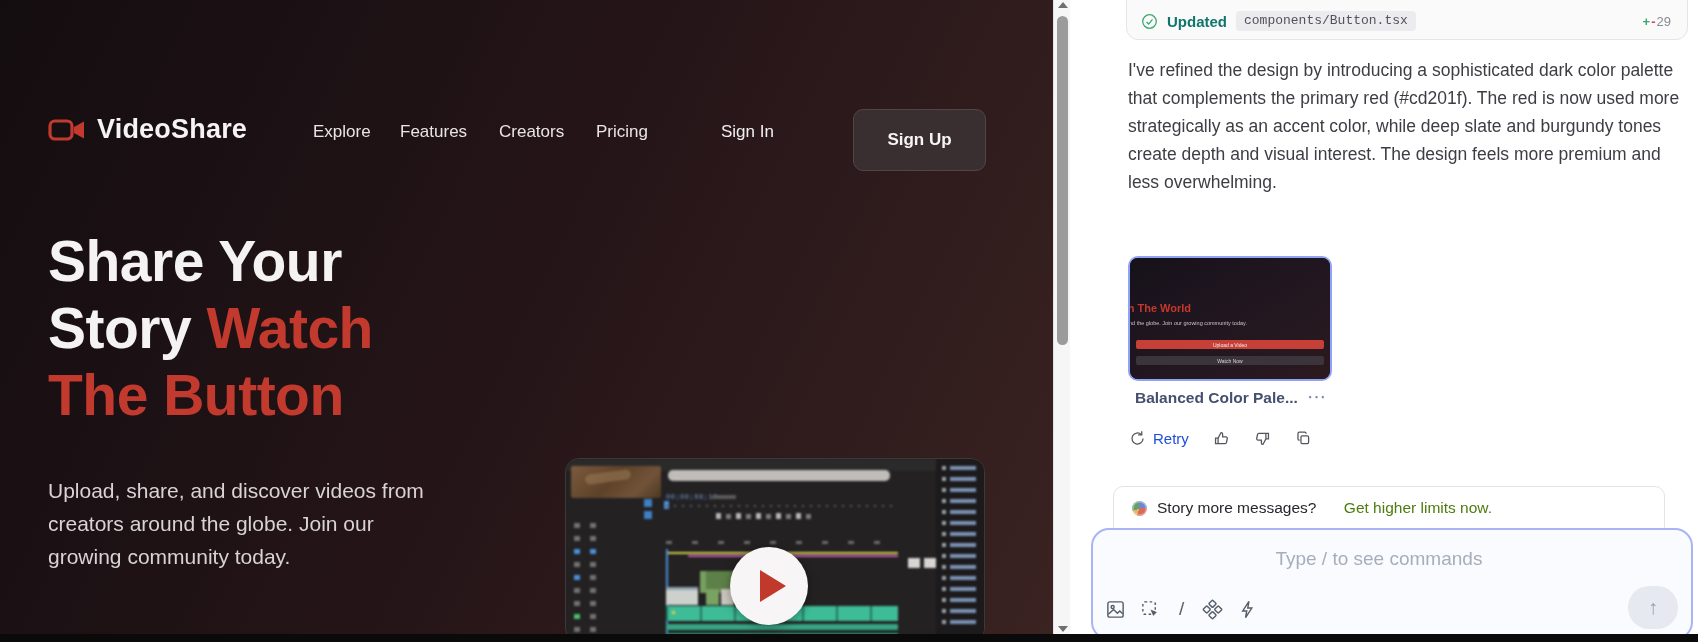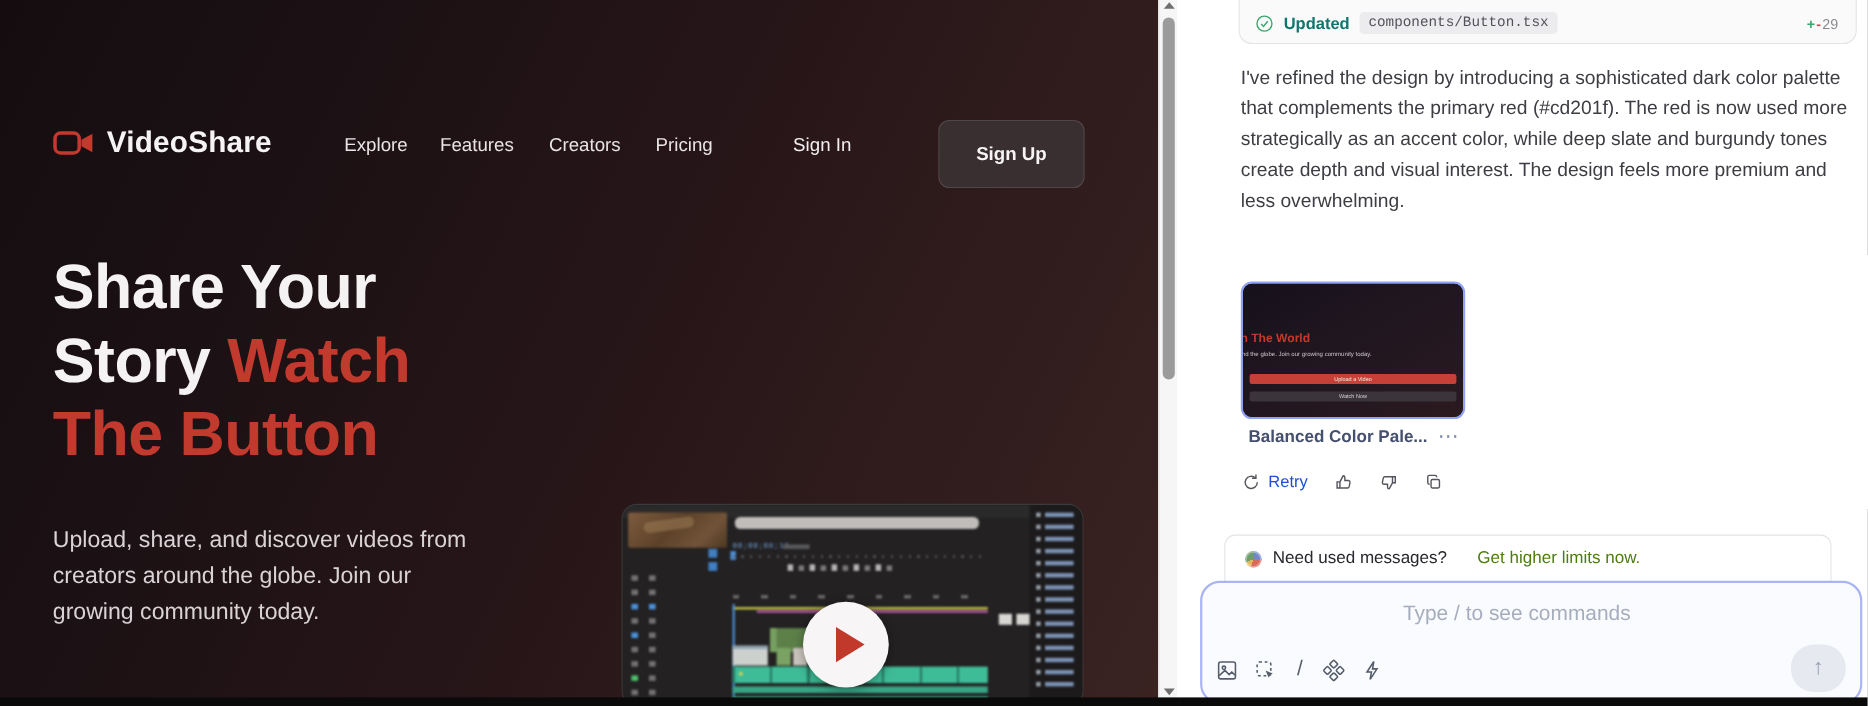--- a/index.html
+++ b/index.html
@@ -356,21 +356,21 @@
       </svg>
       <svg class="aicon" viewBox="0 0 20 20">
         <rect x="7" y="7" width="9" height="9" rx="1.5"></rect>
           <path d="M13 4.5V4a1.5 1.5 0 0 0-1.5-1.5H5A1.5 1.5 0 0 0 3.5 4v6.5A1.5 1.5 0 0 0 5 12h.5"></path>
       </svg>
     </div>
 
     <div class="notice-card">
       <div class="pie"></div>
       <div>
-        <span class="notice-text">Need used messages?</span>
+        <span class="notice-text">Story more messages?</span>
         <span class="notice-link">Get higher limits now.</span>
       </div>
     </div>
 
     <div class="composer">
       <input type="text" placeholder="Type / to see commands" style="">
       <div class="comp-icons">
         <svg class="cicon" viewBox="0 0 22 22">
           <rect x="3" y="3" width="16" height="16" rx="2"></rect>
             <circle cx="8" cy="8.5" r="1.6"></circle>

